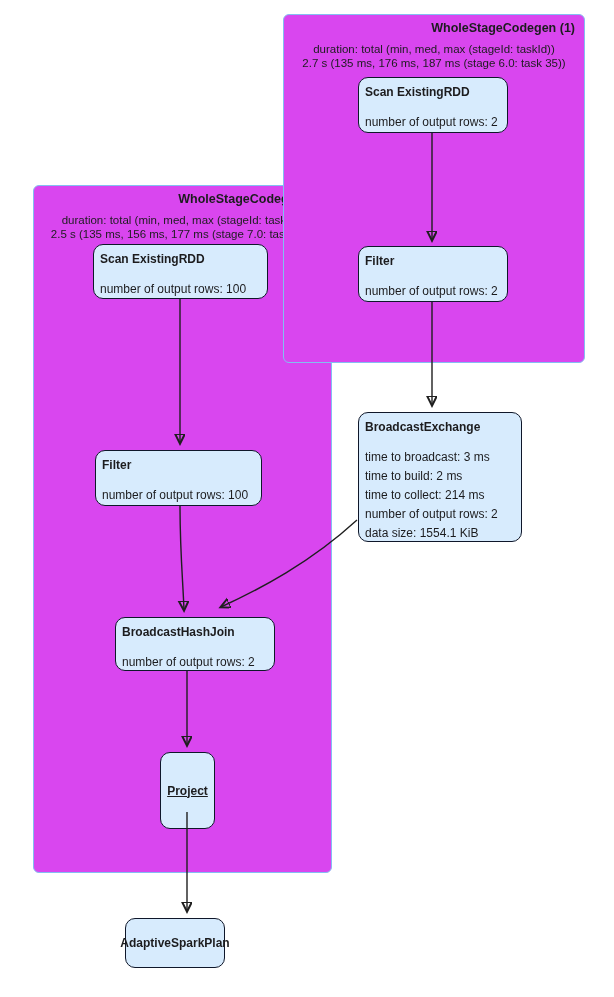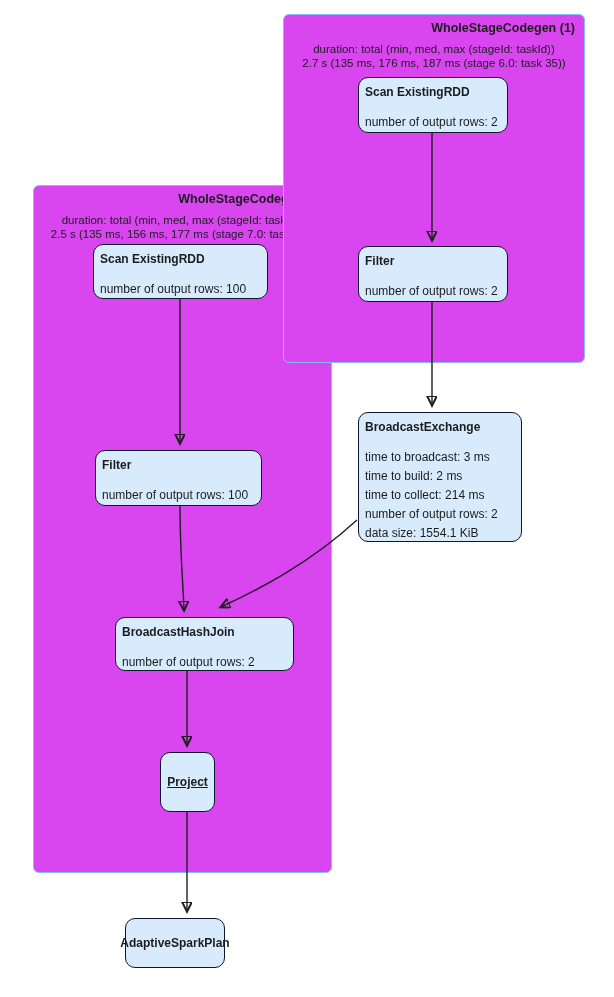--- a/index.html
+++ b/index.html
@@ -85,28 +85,28 @@
     </div>
   </div>
 
   <div class="node" style="left:95px;top:450px;width:167px;height:56px;">
     <div class="node-title">Filter</div>
     <div class="node-metrics">
       <div>number of output rows: 100</div>
     </div>
   </div>
 
-  <div class="node" style="left:115px;top:617px;width:179px;height:54px;">
+  <div class="node" style="left:115px;top:617px;width:160px;height:54px;">
     <div class="node-title">BroadcastHashJoin</div>
     <div class="node-metrics">
       <div>number of output rows: 2</div>
     </div>
   </div>
 
-  <div class="node centered" style="left:160px;top:752px;width:55px;height:60px;text-decoration:underline;">
+  <div class="node centered" style="left:160px;top:752px;width:55px;height:77px;text-decoration:underline;">
     <div class="node-title">Project</div>
   </div>
 
   <div class="node centered" style="left:125px;top:918px;width:100px;height:50px;">
     <div class="node-title">AdaptiveSparkPlan</div>
   </div>
 
   <svg id="edges" viewBox="0 0 614 997">
     <defs>
       <marker id="arrow" markerWidth="9" markerHeight="9" refX="6.5" refY="3.5" orient="auto">

